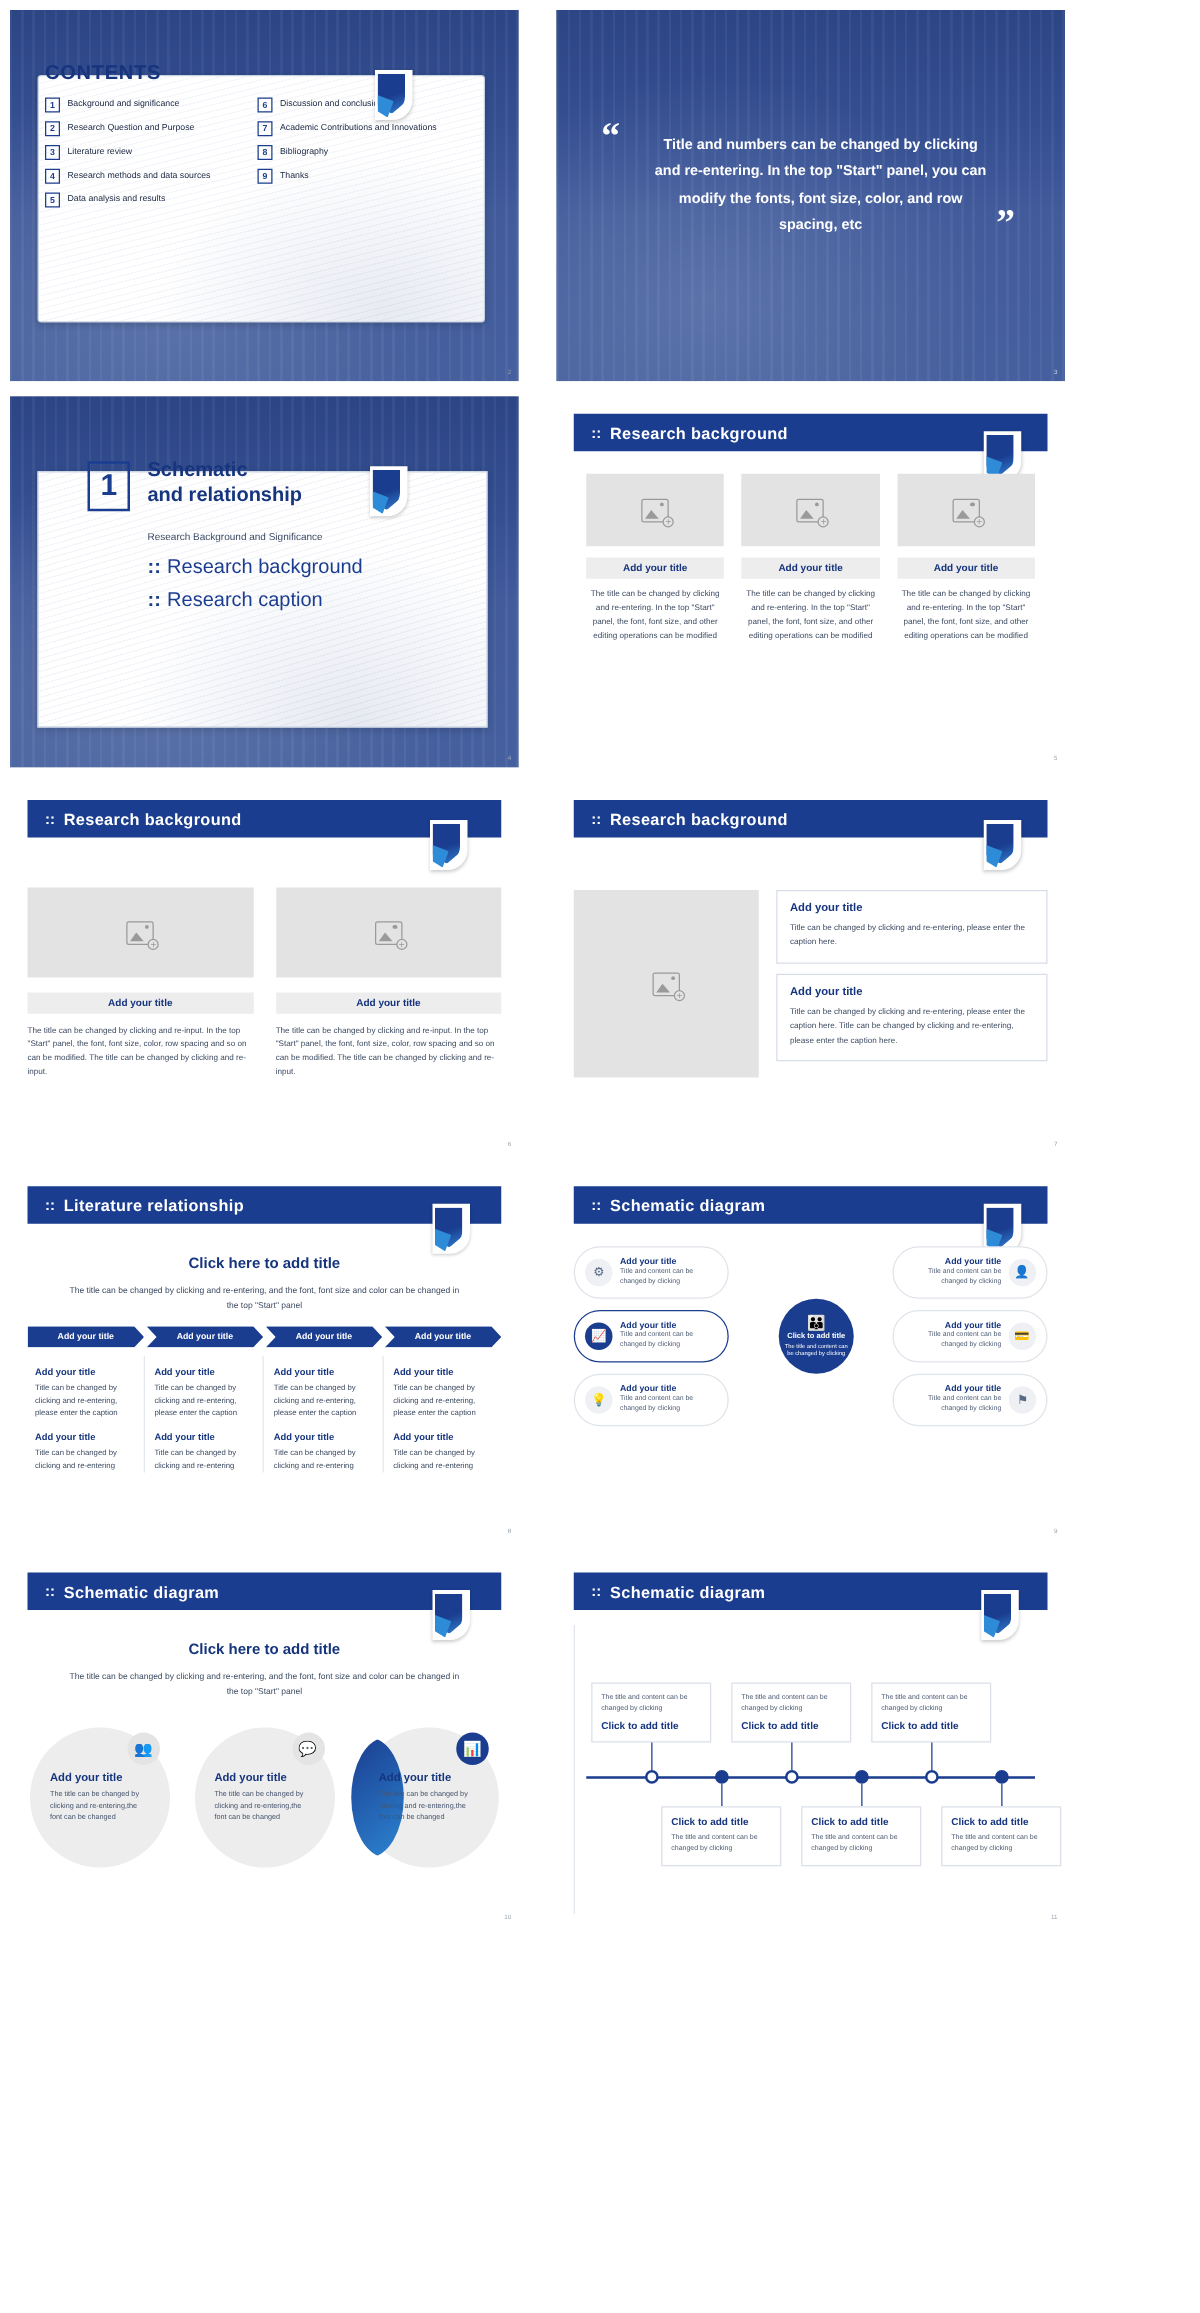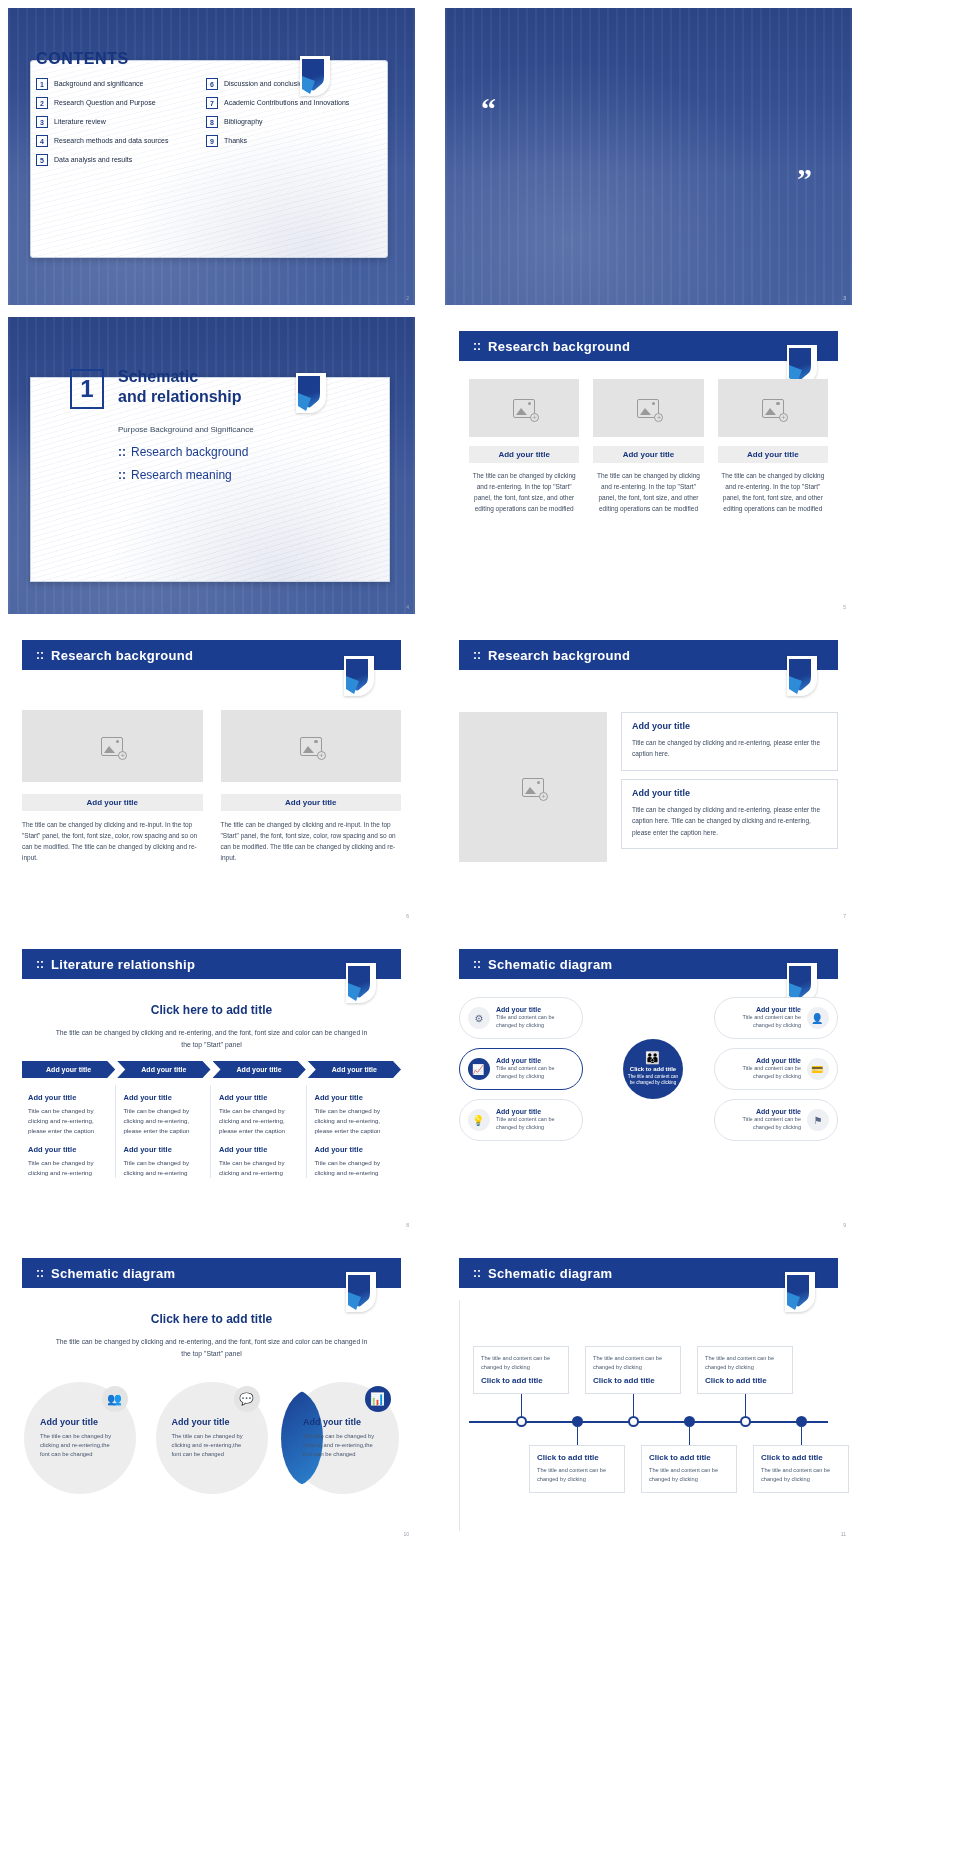--- a/index.html
+++ b/index.html
@@ -160,21 +160,21 @@
     color: #16357e; font-size: 16px; font-weight: bold; line-height: 1.25;
   }
   .sec-sub {
     position: absolute; left: 110px; top: 108px;
     color: #3b4a63; font-size: 8px;
   }
   .sec-list {
     position: absolute; left: 110px; top: 128px;
     display: flex; flex-direction: column; gap: 9px;
   }
-  .sec-li { font-size: 12px; color: #1b3d8f; }
+  .sec-li { font-size: 16px; color: #1b3d8f; }
   .sec-li .dots { color: #1b3d8f; font-weight: bold; margin-right: 5px; }
 
   
   .hdr {
     position: absolute; left: 14px; right: 14px; top: 14px;
     height: 30px;
     background: #1b3d8f;
     display: flex; align-items: center;
     padding-left: 14px;
     color: #ffffff;
@@ -436,40 +436,41 @@
           <div class="blue"></div>
           <div class="cyan"></div>
     </div>
     <div class="slide-num">2</div>
   </div>
 
   <div class="slide">
     <div class="photo-bg"></div>
     <div class="quote-mark quote-open">“</div>
     <div class="quote-mark quote-close">”</div>
+    <div class="quote-text">Title and numbers can be changed by clicking and re-entering. In the top "Start" panel, you can modify the fonts, font size, color, and row spacing, etc</div>
     <div class="slide-num" style="color:#c9d2e6;">3</div>
   </div>
 
   <div class="slide">
     <div class="photo-bg"></div>
     <div class="sec-card">
       <div class="wave"></div>
     </div>
     <div class="sec-numbox">1</div>
     <div class="sec-title">
       <div>Schematic</div>
       <div>and relationship</div>
     </div>
-    <div class="sec-sub">Purpose Background and Significance</div>
+    <div class="sec-sub">Research Background and Significance</div>
     <div class="sec-list">
       <div class="sec-li">
         <span class="dots">::</span><span>Research background</span>
       </div>
       <div class="sec-li">
-        <span class="dots">::</span><span>Research meaning</span>
+        <span class="dots">::</span><span>Research caption</span>
       </div>
     </div>
     <div class="ribbon" style="left:282px; top:56px;">
       <div class="back"></div>
           <div class="blue"></div>
           <div class="cyan"></div>
     </div>
     <div class="slide-num">4</div>
   </div>
 

